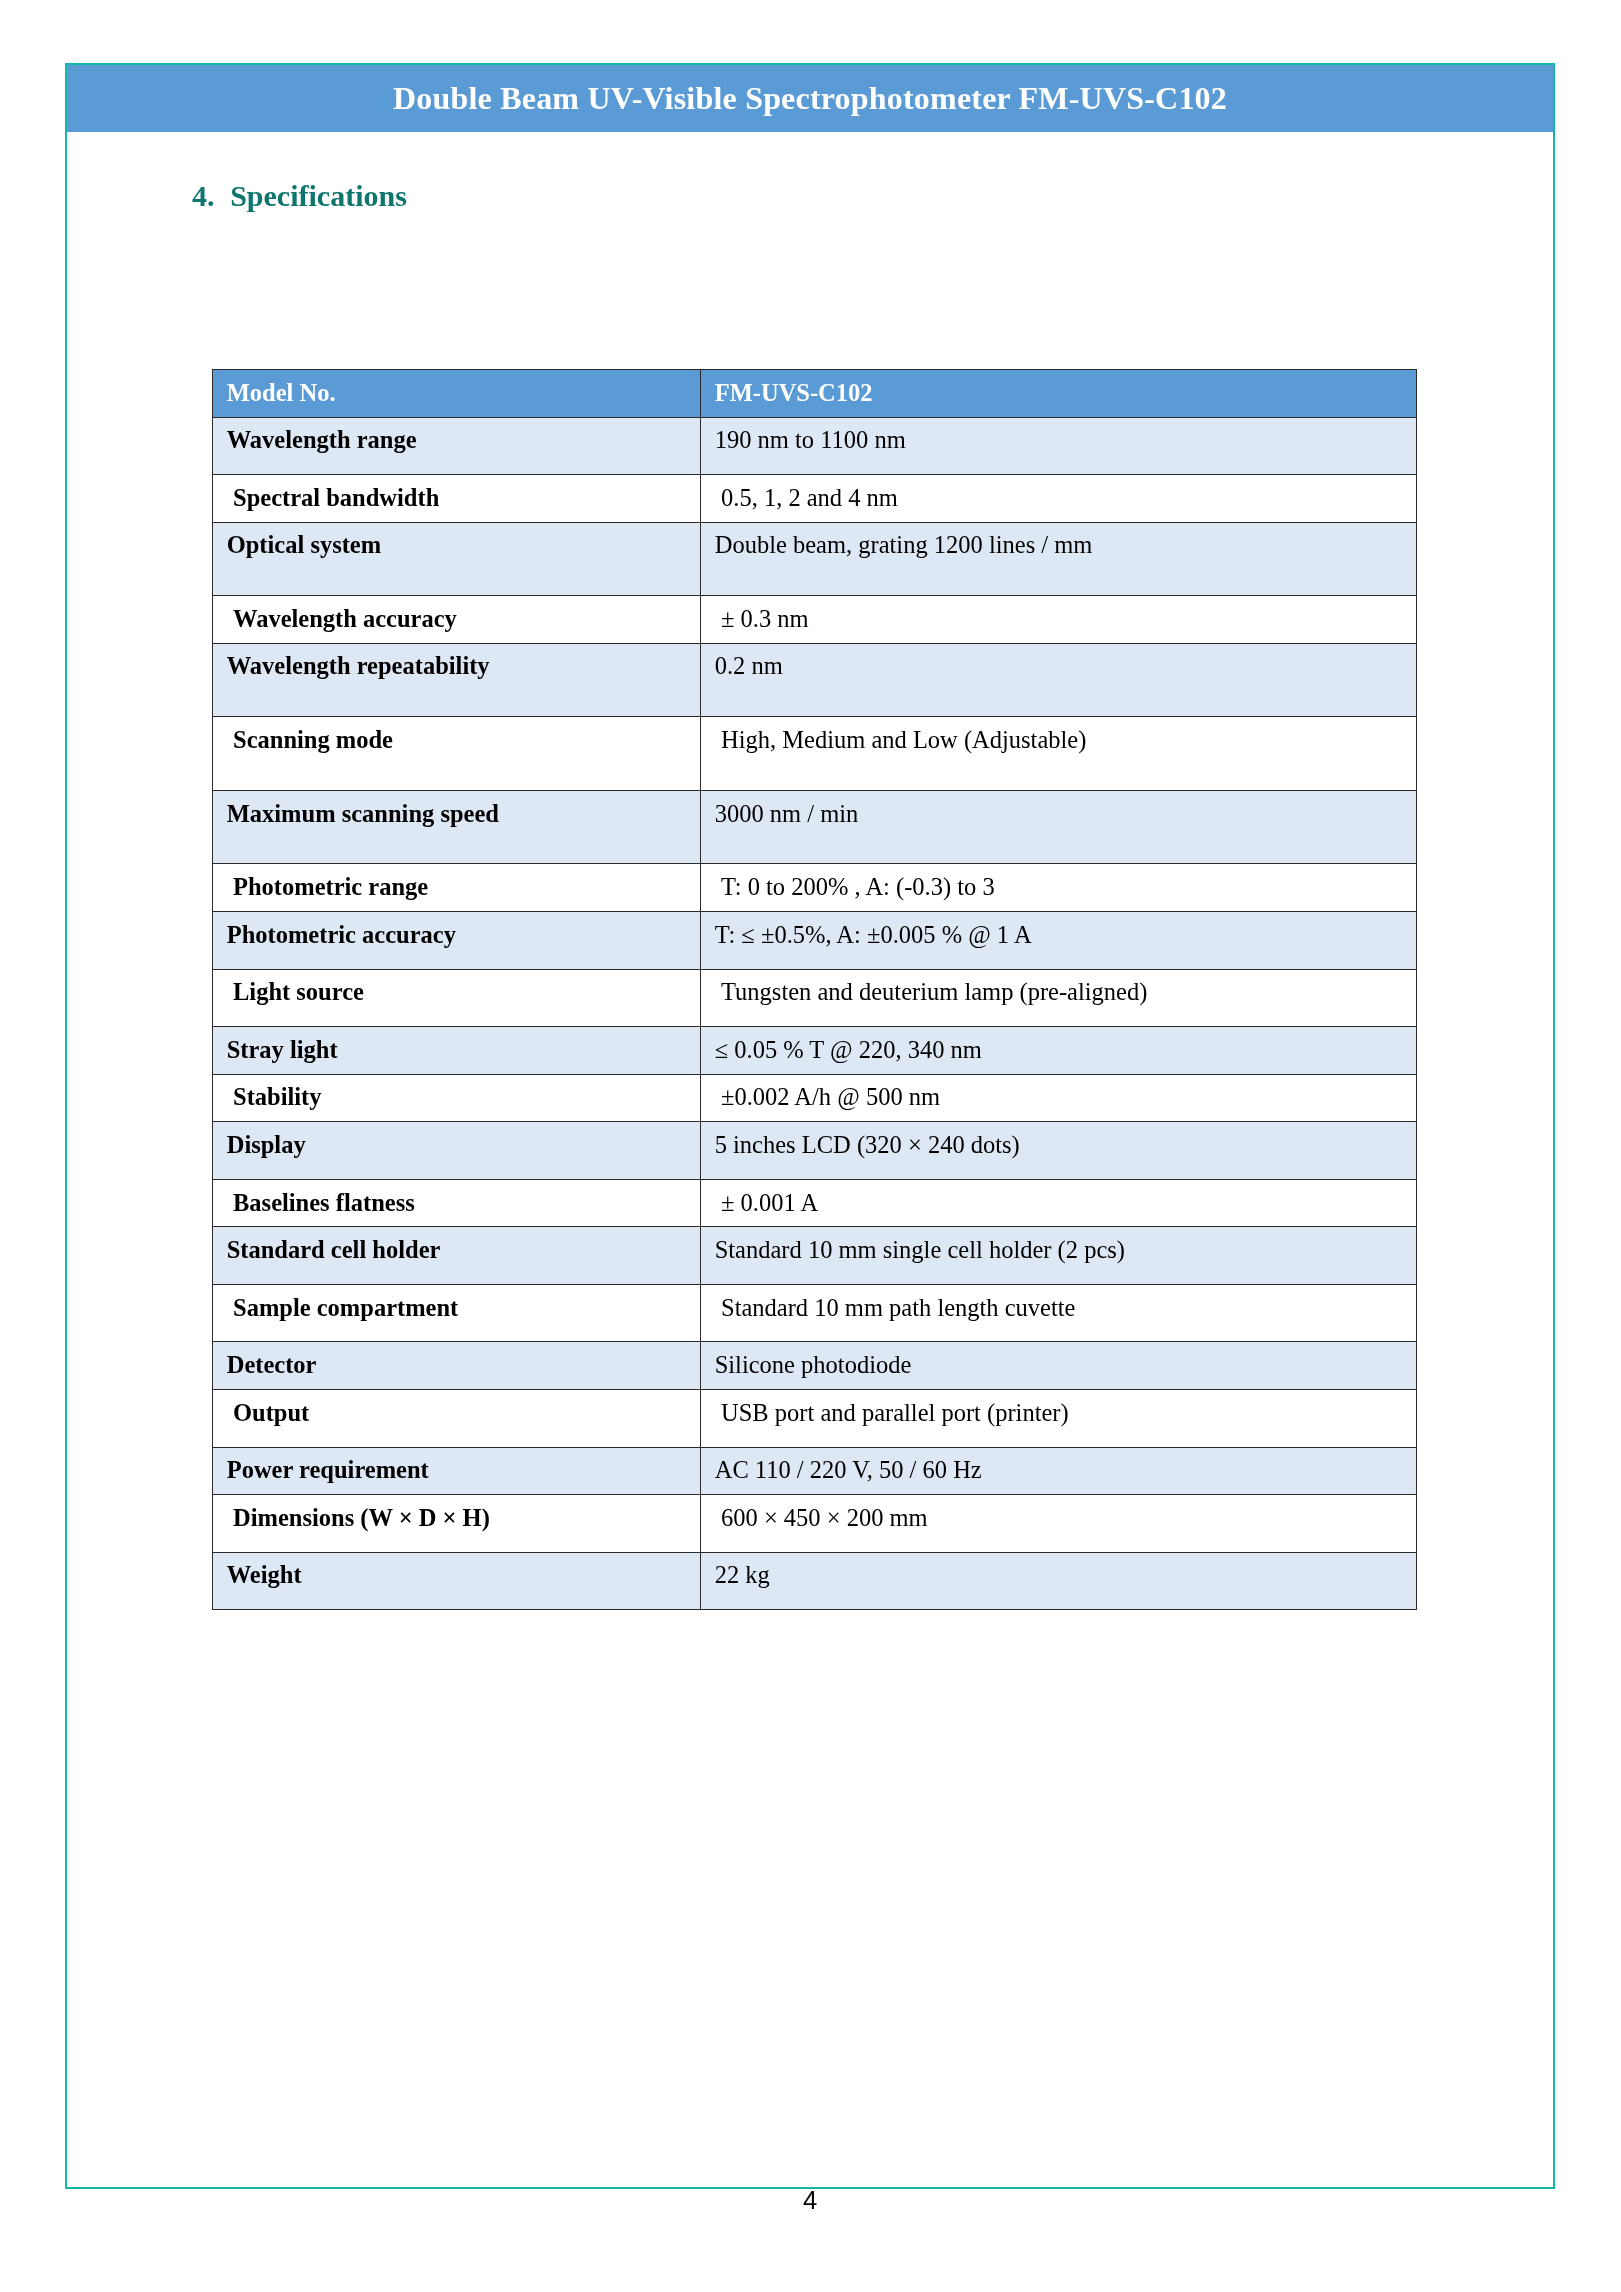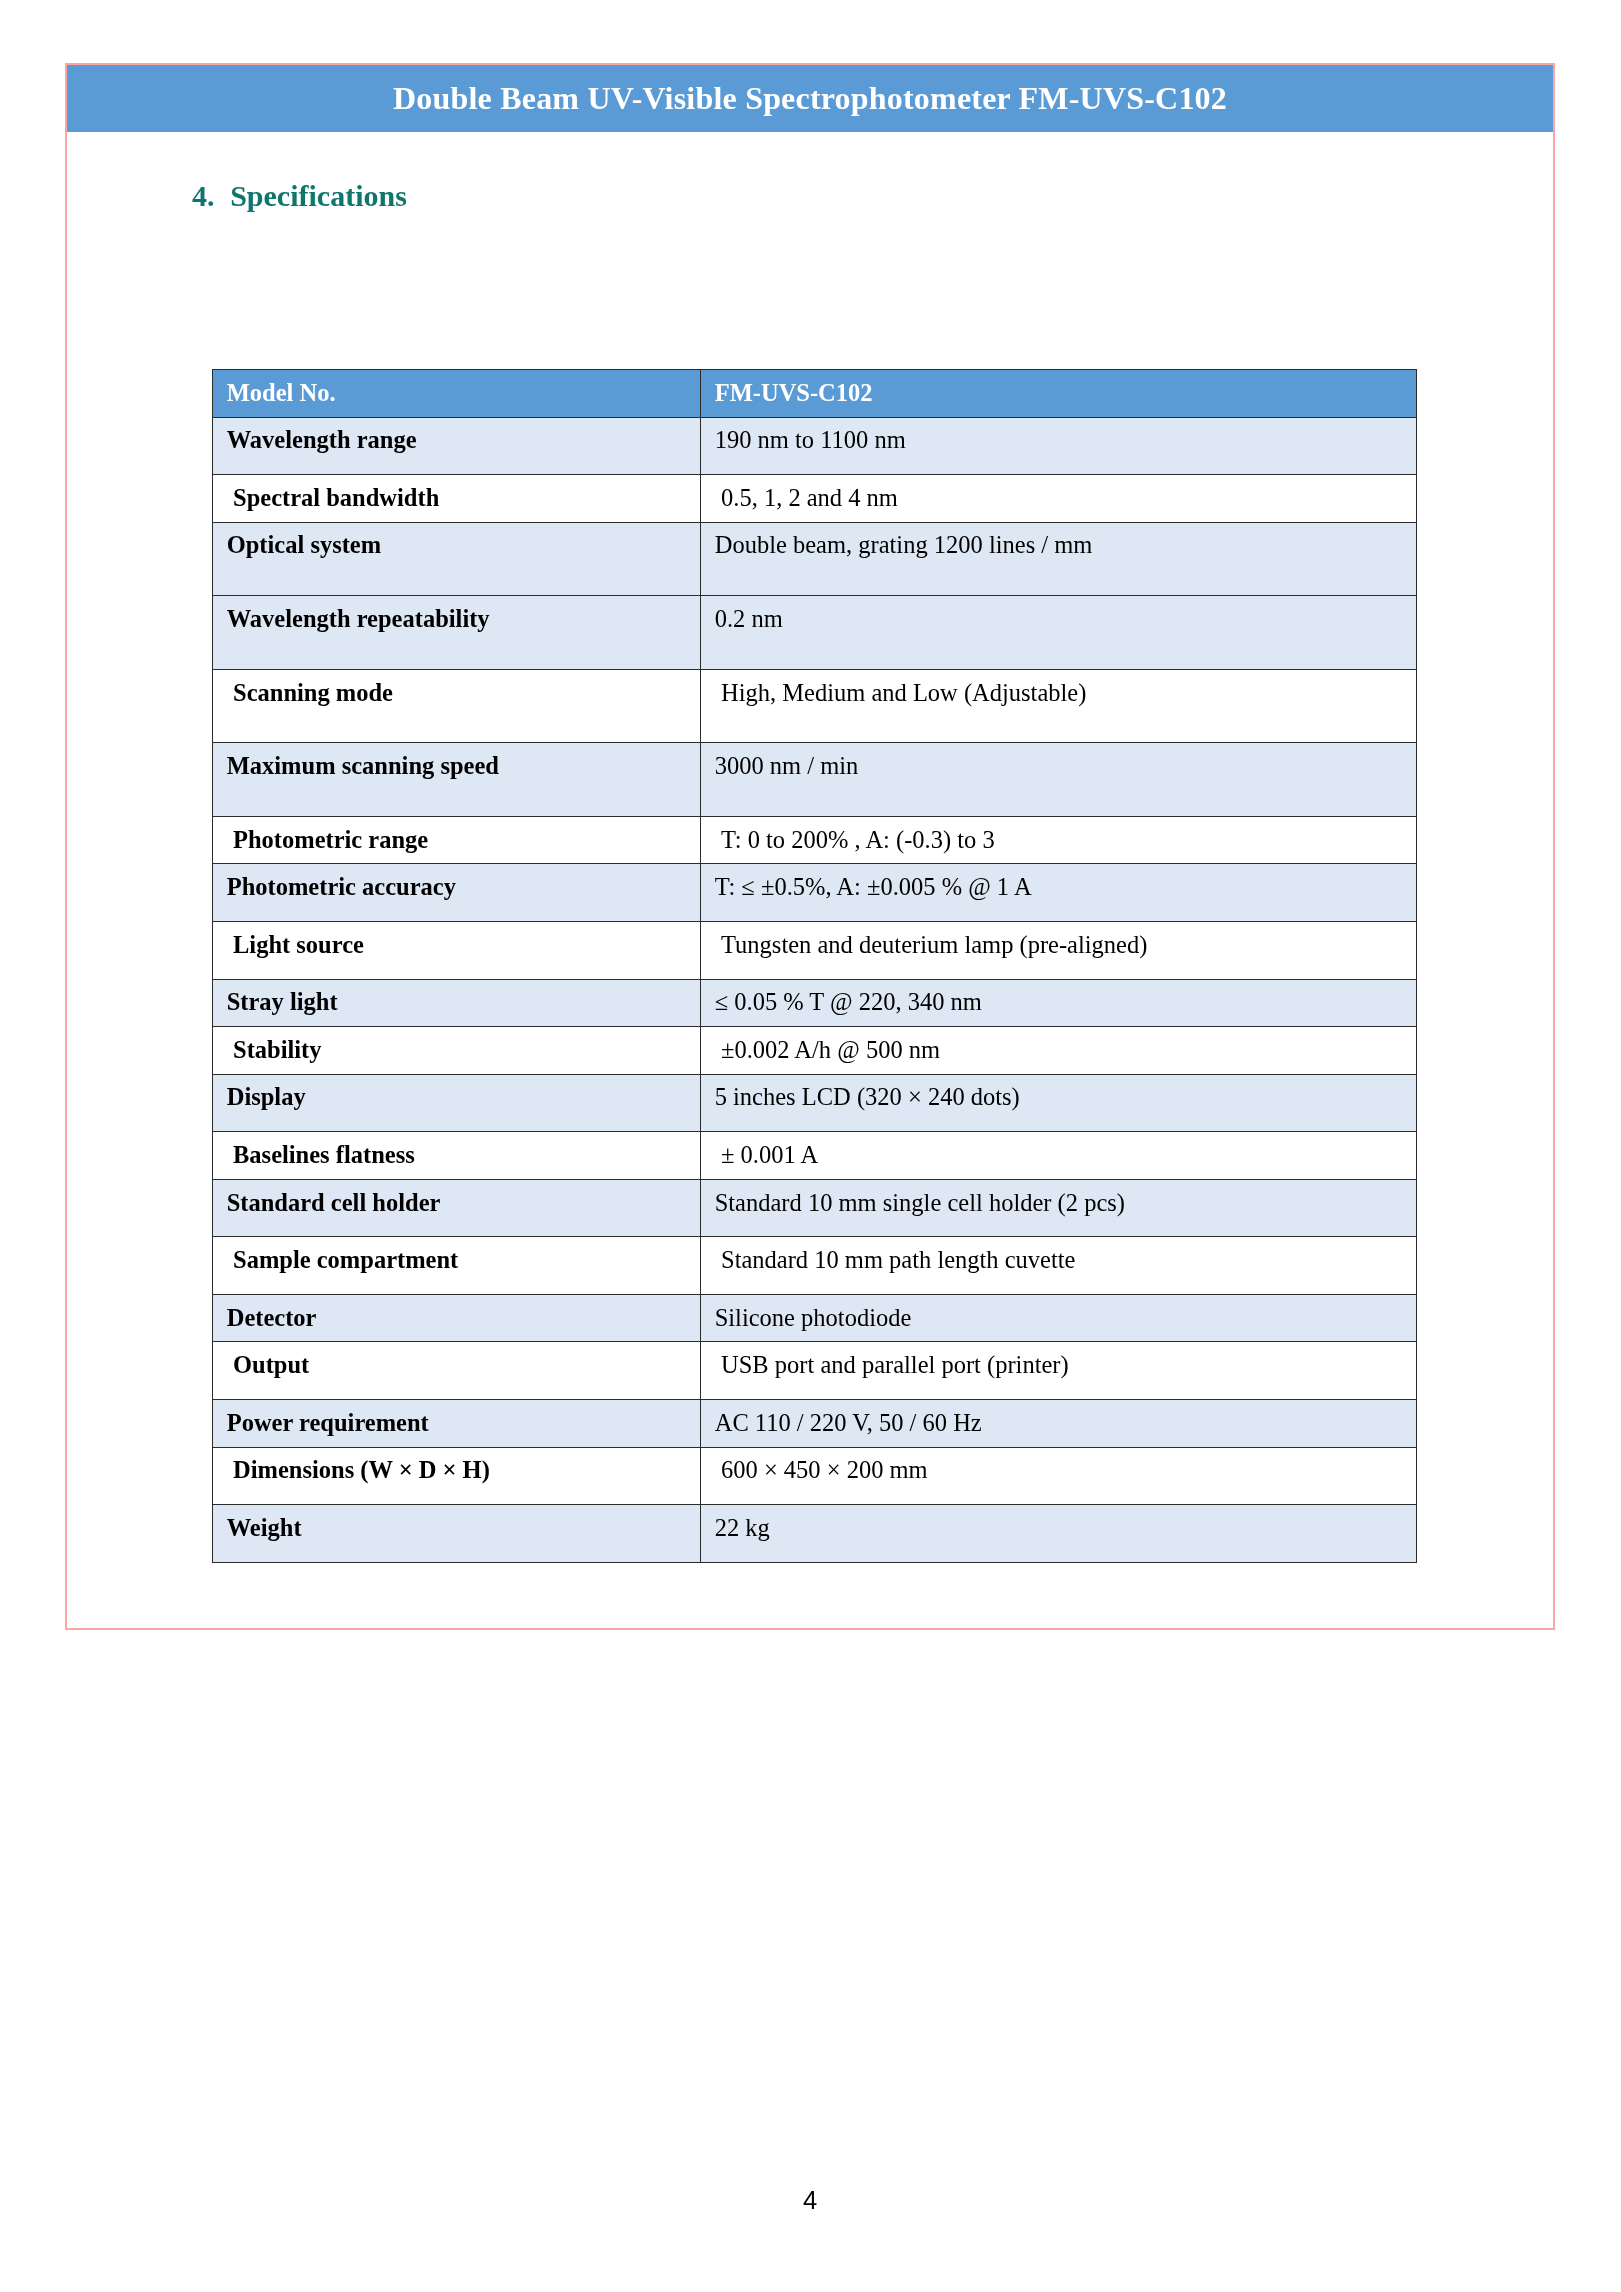--- a/index.html
+++ b/index.html
@@ -13,22 +13,22 @@
     font-family: "Liberation Serif", "DejaVu Serif", serif;
     -webkit-font-smoothing: antialiased;
   }
 
   
   #page {
     position: absolute;
     left: 65px;
     top: 63px;
     width: 1490px;
-    height: 1567px;
-    border: 2px solid #fca5a5;
+    height: 2126px;
+    border: 2px solid #14b8a6;
     box-sizing: border-box;
     background: #ffffff;
   }
 
   
   #title-banner {
     position: absolute;
     left: 0;
     top: 0;
     width: 100%;
@@ -156,20 +156,24 @@
               <td class="value">190 nm to 1100 nm</td>
             </tr>
             <tr class="plain h-short">
               <td class="label">Spectral bandwidth</td>
               <td class="value">0.5, 1, 2 and 4 nm</td>
             </tr>
             <tr class="shade h-tall">
               <td class="label">Optical system</td>
               <td class="value">Double beam, grating 1200 lines / mm</td>
             </tr>
+            <tr class="plain h-short">
+              <td class="label">Wavelength accuracy</td>
+              <td class="value">± 0.3 nm</td>
+            </tr>
             <tr class="shade h-tall">
               <td class="label">Wavelength repeatability</td>
               <td class="value">0.2 nm</td>
             </tr>
             <tr class="plain h-tall">
               <td class="label">Scanning mode</td>
               <td class="value">High, Medium and Low (Adjustable)</td>
             </tr>
             <tr class="shade h-tall">
               <td class="label">Maximum scanning speed</td>

